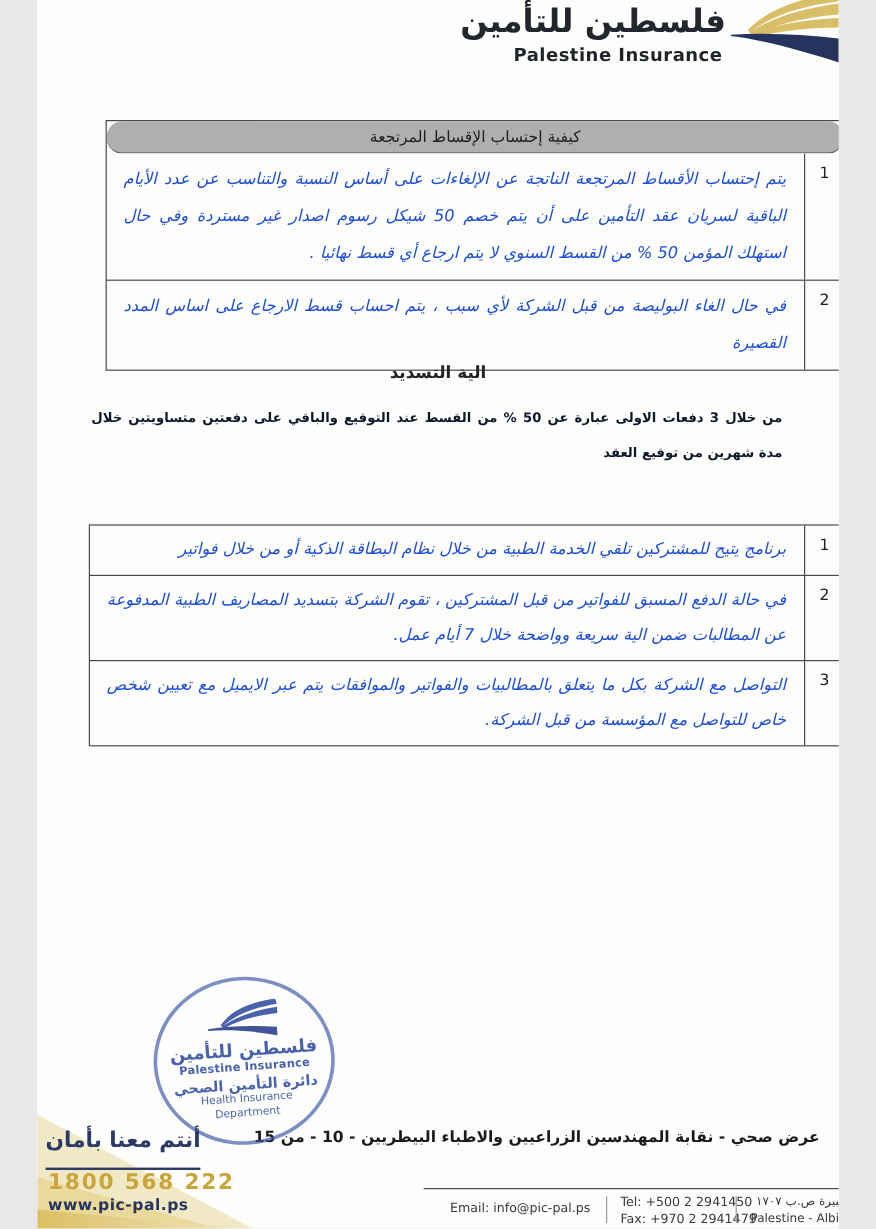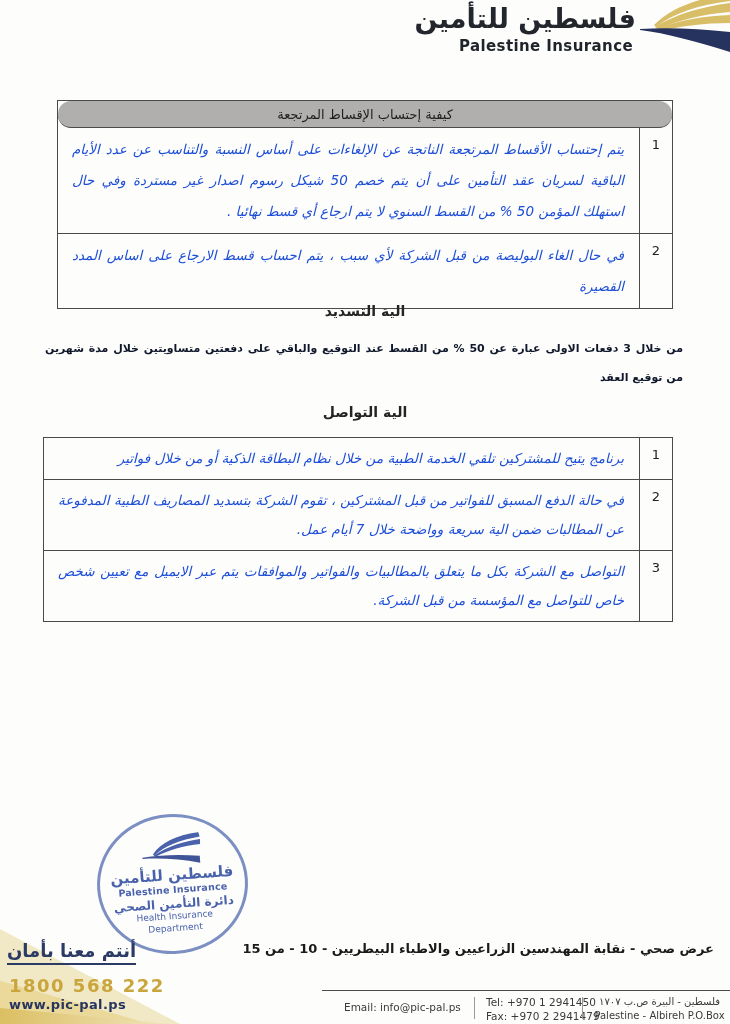--- a/index.html
+++ b/index.html
@@ -1,18 +1,18 @@
 <!DOCTYPE html>
 <html lang="ar"><head>
 <meta charset="utf-8">
 <style>
   * { margin:0; padding:0; box-sizing:border-box; }
   html,body { background:#e8e8e8; }
   .page {
-    position:relative; width:730px; height:1024px; margin:0 auto;
+    position:relative; width:668px; height:1024px; margin:0 auto;
     background:#fdfdfc; overflow:hidden;
     font-family:"DejaVu Sans", sans-serif; color:#2b2b2b;
   }
 
   
   .brand-ar { position:absolute; top:3px; right:94px; font-size:27px; font-weight:bold; color:#23272d; direction:rtl; }
   .brand-en { position:absolute; top:37px; right:97px; font-size:15px; font-weight:bold; color:#1f242a; letter-spacing:.4px; }
   .logo-svg { position:absolute; top:0; right:0; width:90px; height:60px; }
 
   
@@ -67,21 +67,21 @@
   .s-dept-en { font-size:9px; width:88px; line-height:1.25; }
 
   
   .gold-a { position:absolute; left:0; bottom:0; width:180px; height:95px; background:#f1e8c6; clip-path:polygon(0 0,100% 100%,0 100%); z-index:1; }
   .gold-b { position:absolute; left:0; bottom:0; width:150px; height:54px; background:#eadqa0; background:#e9d795; clip-path:polygon(0 20%,100% 100%,0 100%); opacity:.9; z-index:1; }
   .gold-c { position:absolute; left:0; bottom:0; width:170px; height:16px; background:linear-gradient(90deg,#dcbf63,#efe5bd); clip-path:polygon(0 0,100% 100%,0 100%); z-index:2; }
 
   .slogan {
     position:absolute; left:7px; top:940px; z-index:4;
     font-size:18px; font-weight:bold; color:#2c3a66; direction:rtl;
-    border-bottom:2px solid #2c3a66; padding-bottom:2px;
+    border-bottom:2px solid #2c3a66; padding-bottom:12px;
   }
   .phone { position:absolute; left:9px; top:975px; z-index:4; font-size:18px; font-weight:bold; color:#c9a53b; letter-spacing:1.5px; }
   .site  { position:absolute; left:9px; top:997px; z-index:4; font-size:13px; font-weight:600; color:#27355e; letter-spacing:.4px; }
 
   
   .pageline { position:absolute; right:16px; top:941px; font-size:13px; font-weight:bold; color:#1a1a1a; direction:rtl; }
   .footline { position:absolute; left:322px; top:990px; width:408px; border-top:1.5px solid #4c4c4c; }
   .f-email  { position:absolute; left:344px; top:1001px; font-size:10.5px; color:#3a3a3a; }
   .f-div    { position:absolute; top:997px; width:1px; height:22px; background:#9a9a9a; }
   .f-div1   { left:474px; }
@@ -111,21 +111,20 @@
       <div class="ttext">يتم إحتساب الأقساط المرتجعة الناتجة عن الإلغاءات على أساس النسبة والتناسب عن عدد الأيام الباقية لسريان عقد التأمين على أن يتم خصم 50 شيكل رسوم اصدار غير مستردة وفي حال استهلك المؤمن 50 % من القسط السنوي لا يتم ارجاع أي قسط نهائيا .</div>
     </div>
     <div class="trow r2">
       <div class="tnum">2</div>
       <div class="ttext">في حال الغاء البوليصة من قبل الشركة لأي سبب ، يتم احساب قسط الارجاع على اساس المدد القصيرة</div>
     </div>
   </section>
 
   <div class="mid-heading h-payment">الية التسديد</div>
   <div class="payment-para">من خلال 3 دفعات الاولى عبارة عن 50 % من القسط عند التوقيع والباقي على دفعتين متساويتين خلال مدة شهرين من توقيع العقد</div>
-  <div class="mid-heading h-contact">الية التواصل</div>
 
   <section class="doc-table t2">
     <div class="trow r1">
       <div class="tnum">1</div>
       <div class="ttext">برنامج يتيح للمشتركين تلقي الخدمة الطبية من خلال نظام البطاقة الذكية أو من خلال فواتير</div>
     </div>
     <div class="trow r2">
       <div class="tnum">2</div>
       <div class="ttext">في حالة الدفع المسبق للفواتير من قبل المشتركين ، تقوم الشركة بتسديد المصاريف الطبية المدفوعة عن المطالبات ضمن الية سريعة وواضحة خلال 7 أيام عمل.</div>
     </div>
@@ -153,21 +152,21 @@
 
   <div class="slogan">أنتم معنا بأمان</div>
   <div class="phone">1800 568 222</div>
   <div class="site">www.pic-pal.ps</div>
 
   <div class="pageline">عرض صحي - نقابة المهندسين الزراعيين والاطباء البيطريين - 10 - من 15</div>
   <div class="footline"></div>
   <div class="f-email">Email: info@pic-pal.ps</div>
   <div class="f-div f-div1"></div>
   <div class="f-telfax">
-    <div>Tel: +970 1 2941450</div>
+    <div>Tel: +500 2 2941450</div>
     <div>Fax: +970 2 2941479</div>
   </div>
   <div class="f-div f-div2"></div>
   <div class="f-addr">
     <div class="ar">فلسطين - البيرة ص.ب ١٧٠٧</div>
     <div>Palestine - Albireh P.O.Box 1707</div>
   </div>
 
 </div>
 

